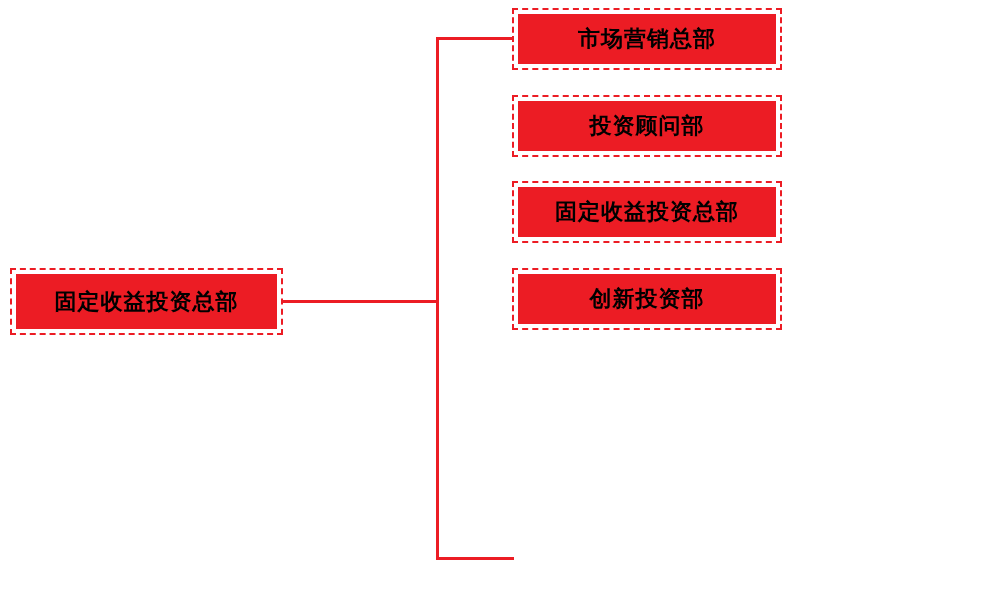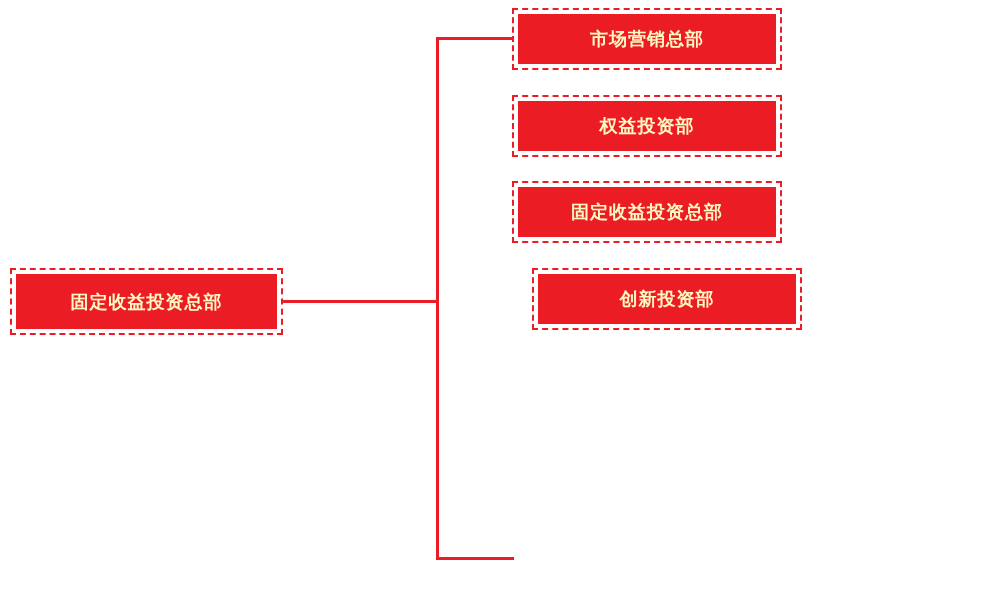--- a/index.html
+++ b/index.html
@@ -22,40 +22,40 @@
     position: absolute;
     border: 2px dashed var(--primary);
     padding: 4px;
     box-sizing: border-box;
     background: #ffffff;
   }
   .node-inner {
     width: 100%;
     height: 100%;
     background: var(--primary);
-    color: #fef9c3;
+    color: #000000;
     display: flex;
     align-items: center;
     justify-content: center;
     font-weight: bold;
-    font-size: 18px;
+    font-size: 22px;
     letter-spacing: 1px;
     white-space: nowrap;
   }
   .connector {
     position: absolute;
     background: var(--primary);
   }
   
   .root-node   { left: 10px;  top: 268px; width: 273px; height: 67px; }
   
   .child-0 { left: 512px; top: 8px;   width: 270px; height: 62px; }
   .child-1 { left: 512px; top: 95px;  width: 270px; height: 62px; }
   .child-2 { left: 512px; top: 181px; width: 270px; height: 62px; }
-  .child-3 { left: 532px; top: 268px; width: 270px; height: 62px; }
+  .child-3 { left: 512px; top: 268px; width: 270px; height: 62px; }
   .child-4 { left: 512px; top: 354px; width: 270px; height: 62px; }
   .child-5 { left: 512px; top: 441px; width: 270px; height: 62px; }
   .child-6 { left: 512px; top: 528px; width: 270px; height: 62px; }
   
   .line-root-h   { left: 283px; top: 300px; width: 156px; height: 3px; }
   .line-trunk-v  { left: 436px; top: 37px;  width: 3px;   height: 523px; }
   .line-top-h    { left: 436px; top: 37px;  width: 78px;  height: 3px; }
   .line-bottom-h { left: 436px; top: 557px; width: 78px;  height: 3px; }
 </style>
 </head>
@@ -69,21 +69,21 @@
   <div class="connector line-bottom-h"></div>
 
   <div class="node root-node">
     <div class="node-inner">固定收益投资总部</div>
   </div>
 
   <div class="node child-0">
     <div class="node-inner">市场营销总部</div>
   </div>
   <div class="node child-1">
-    <div class="node-inner">权益投资部</div>
+    <div class="node-inner">投资顾问部</div>
   </div>
   <div class="node child-2">
     <div class="node-inner">固定收益投资总部</div>
   </div>
   <div class="node child-3">
     <div class="node-inner">创新投资部</div>
   </div>
 
 </div>
 

